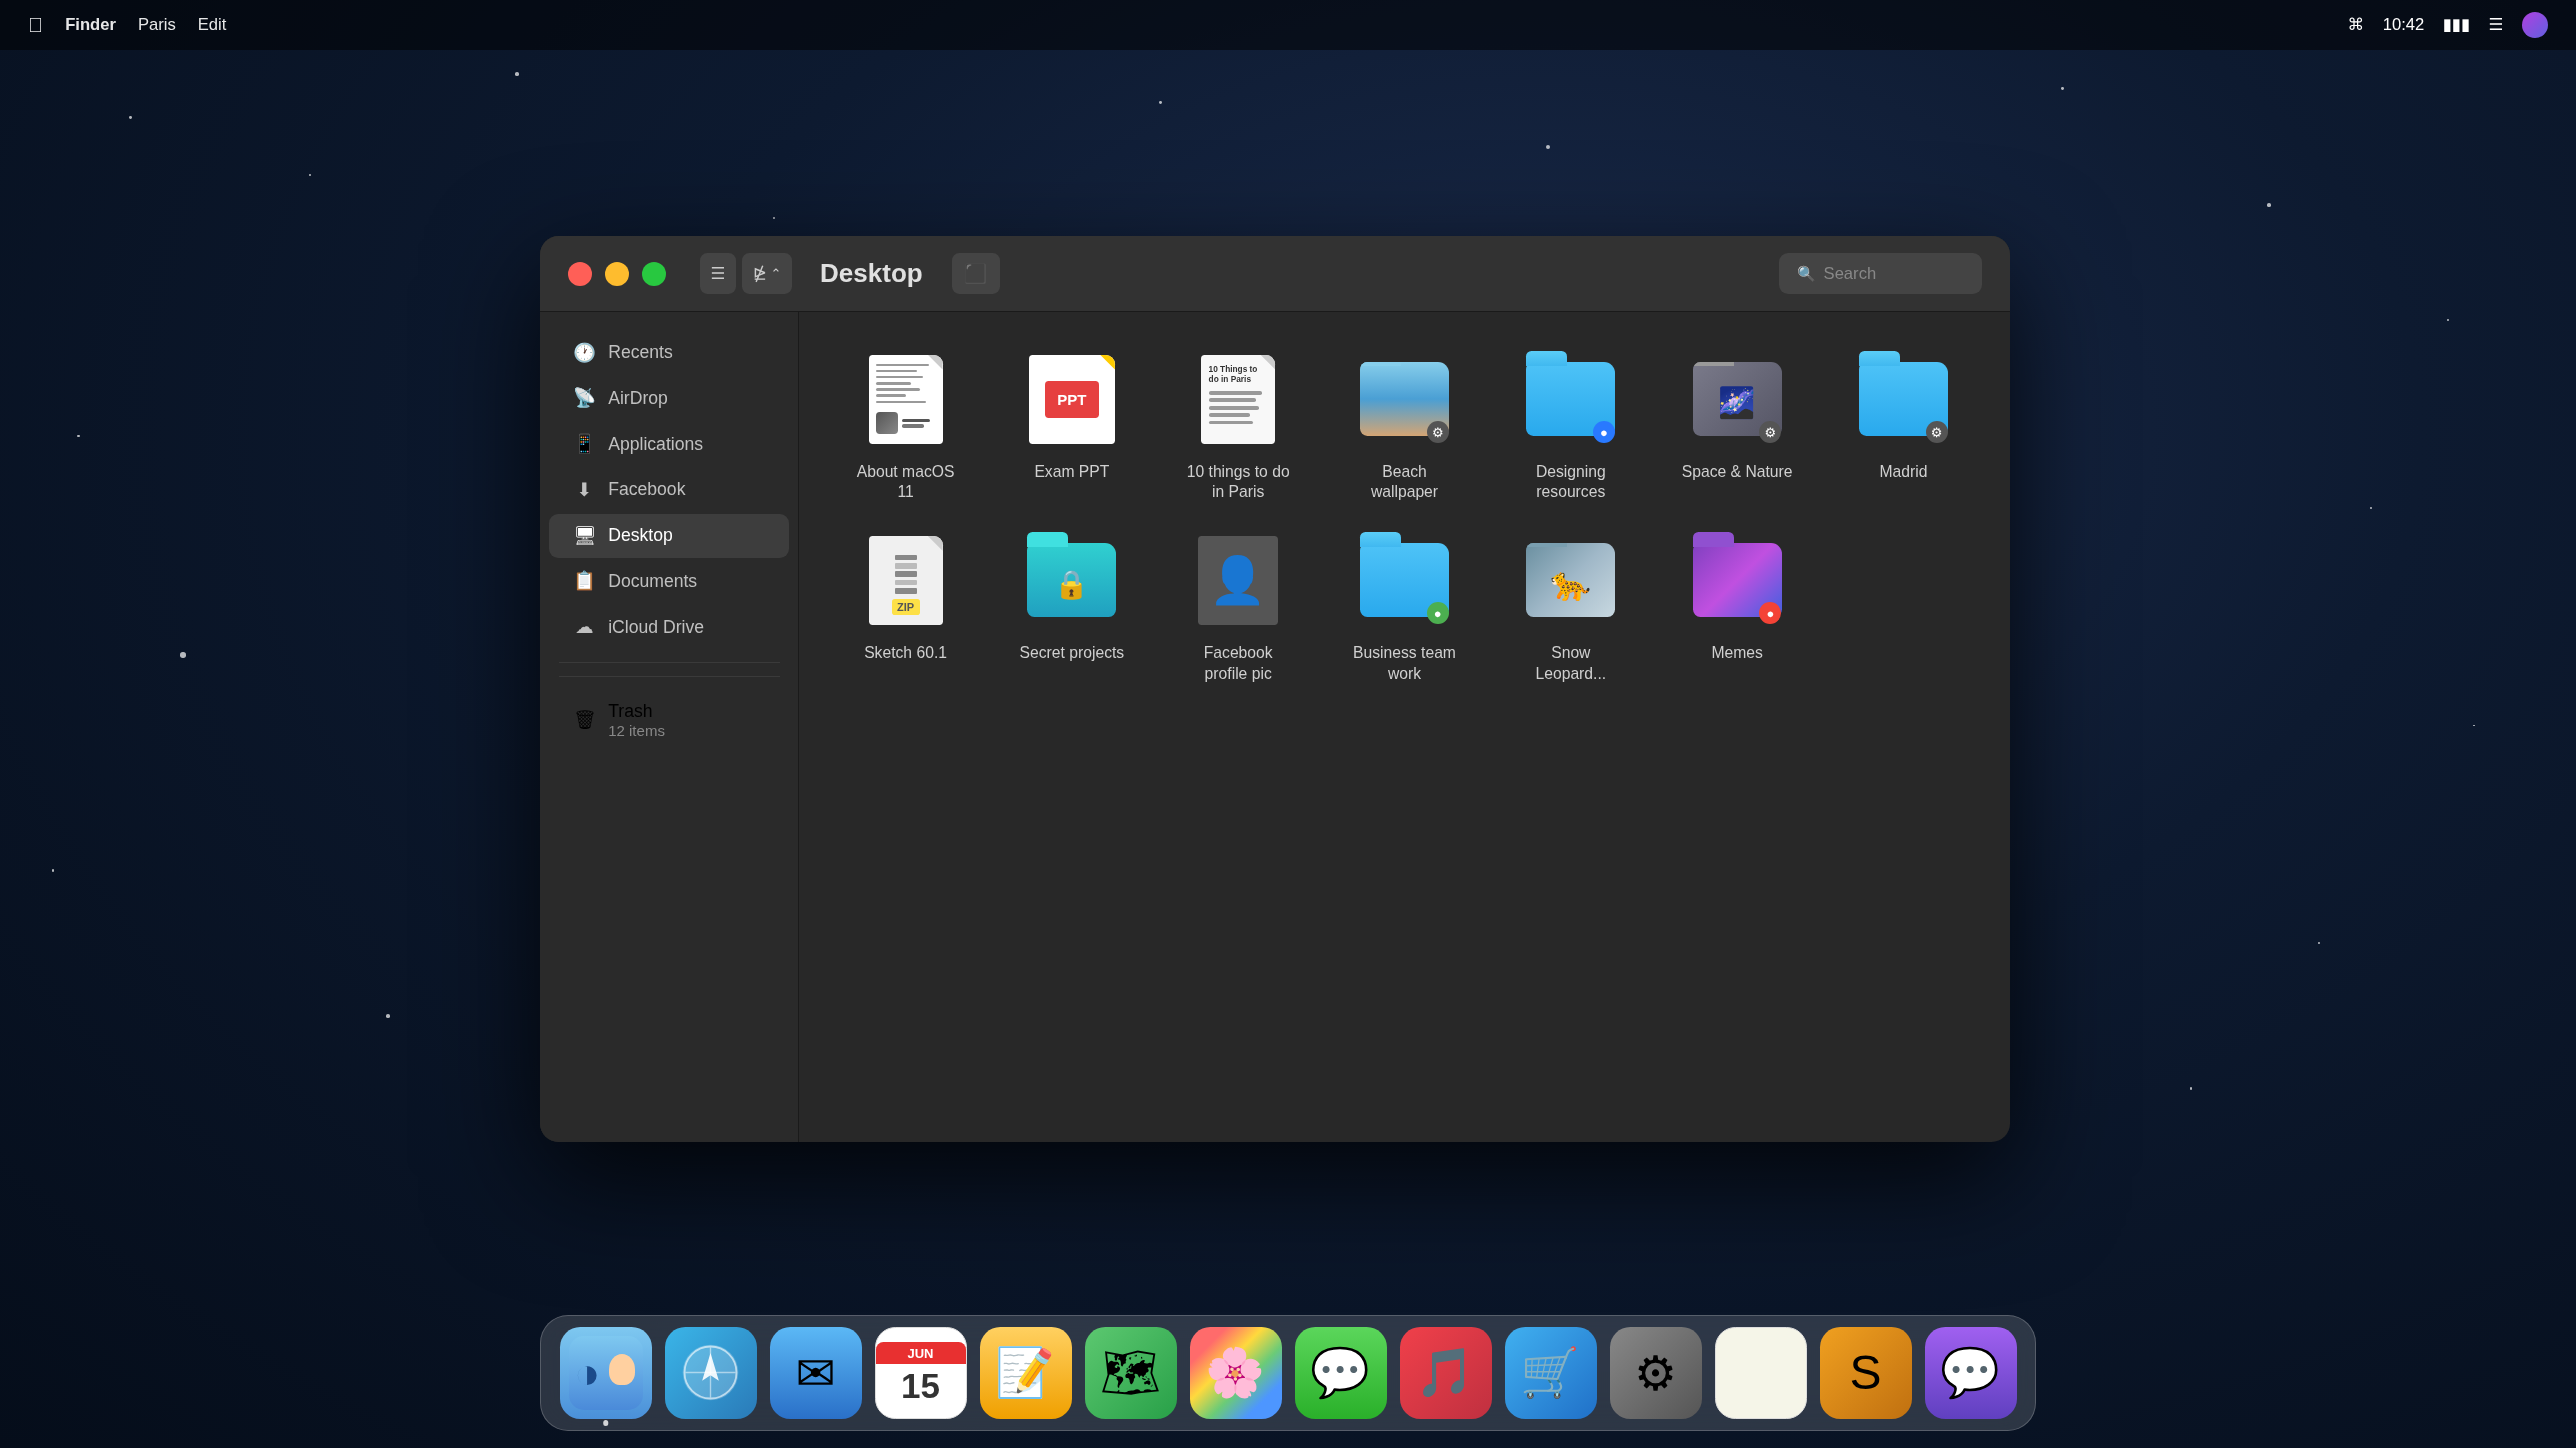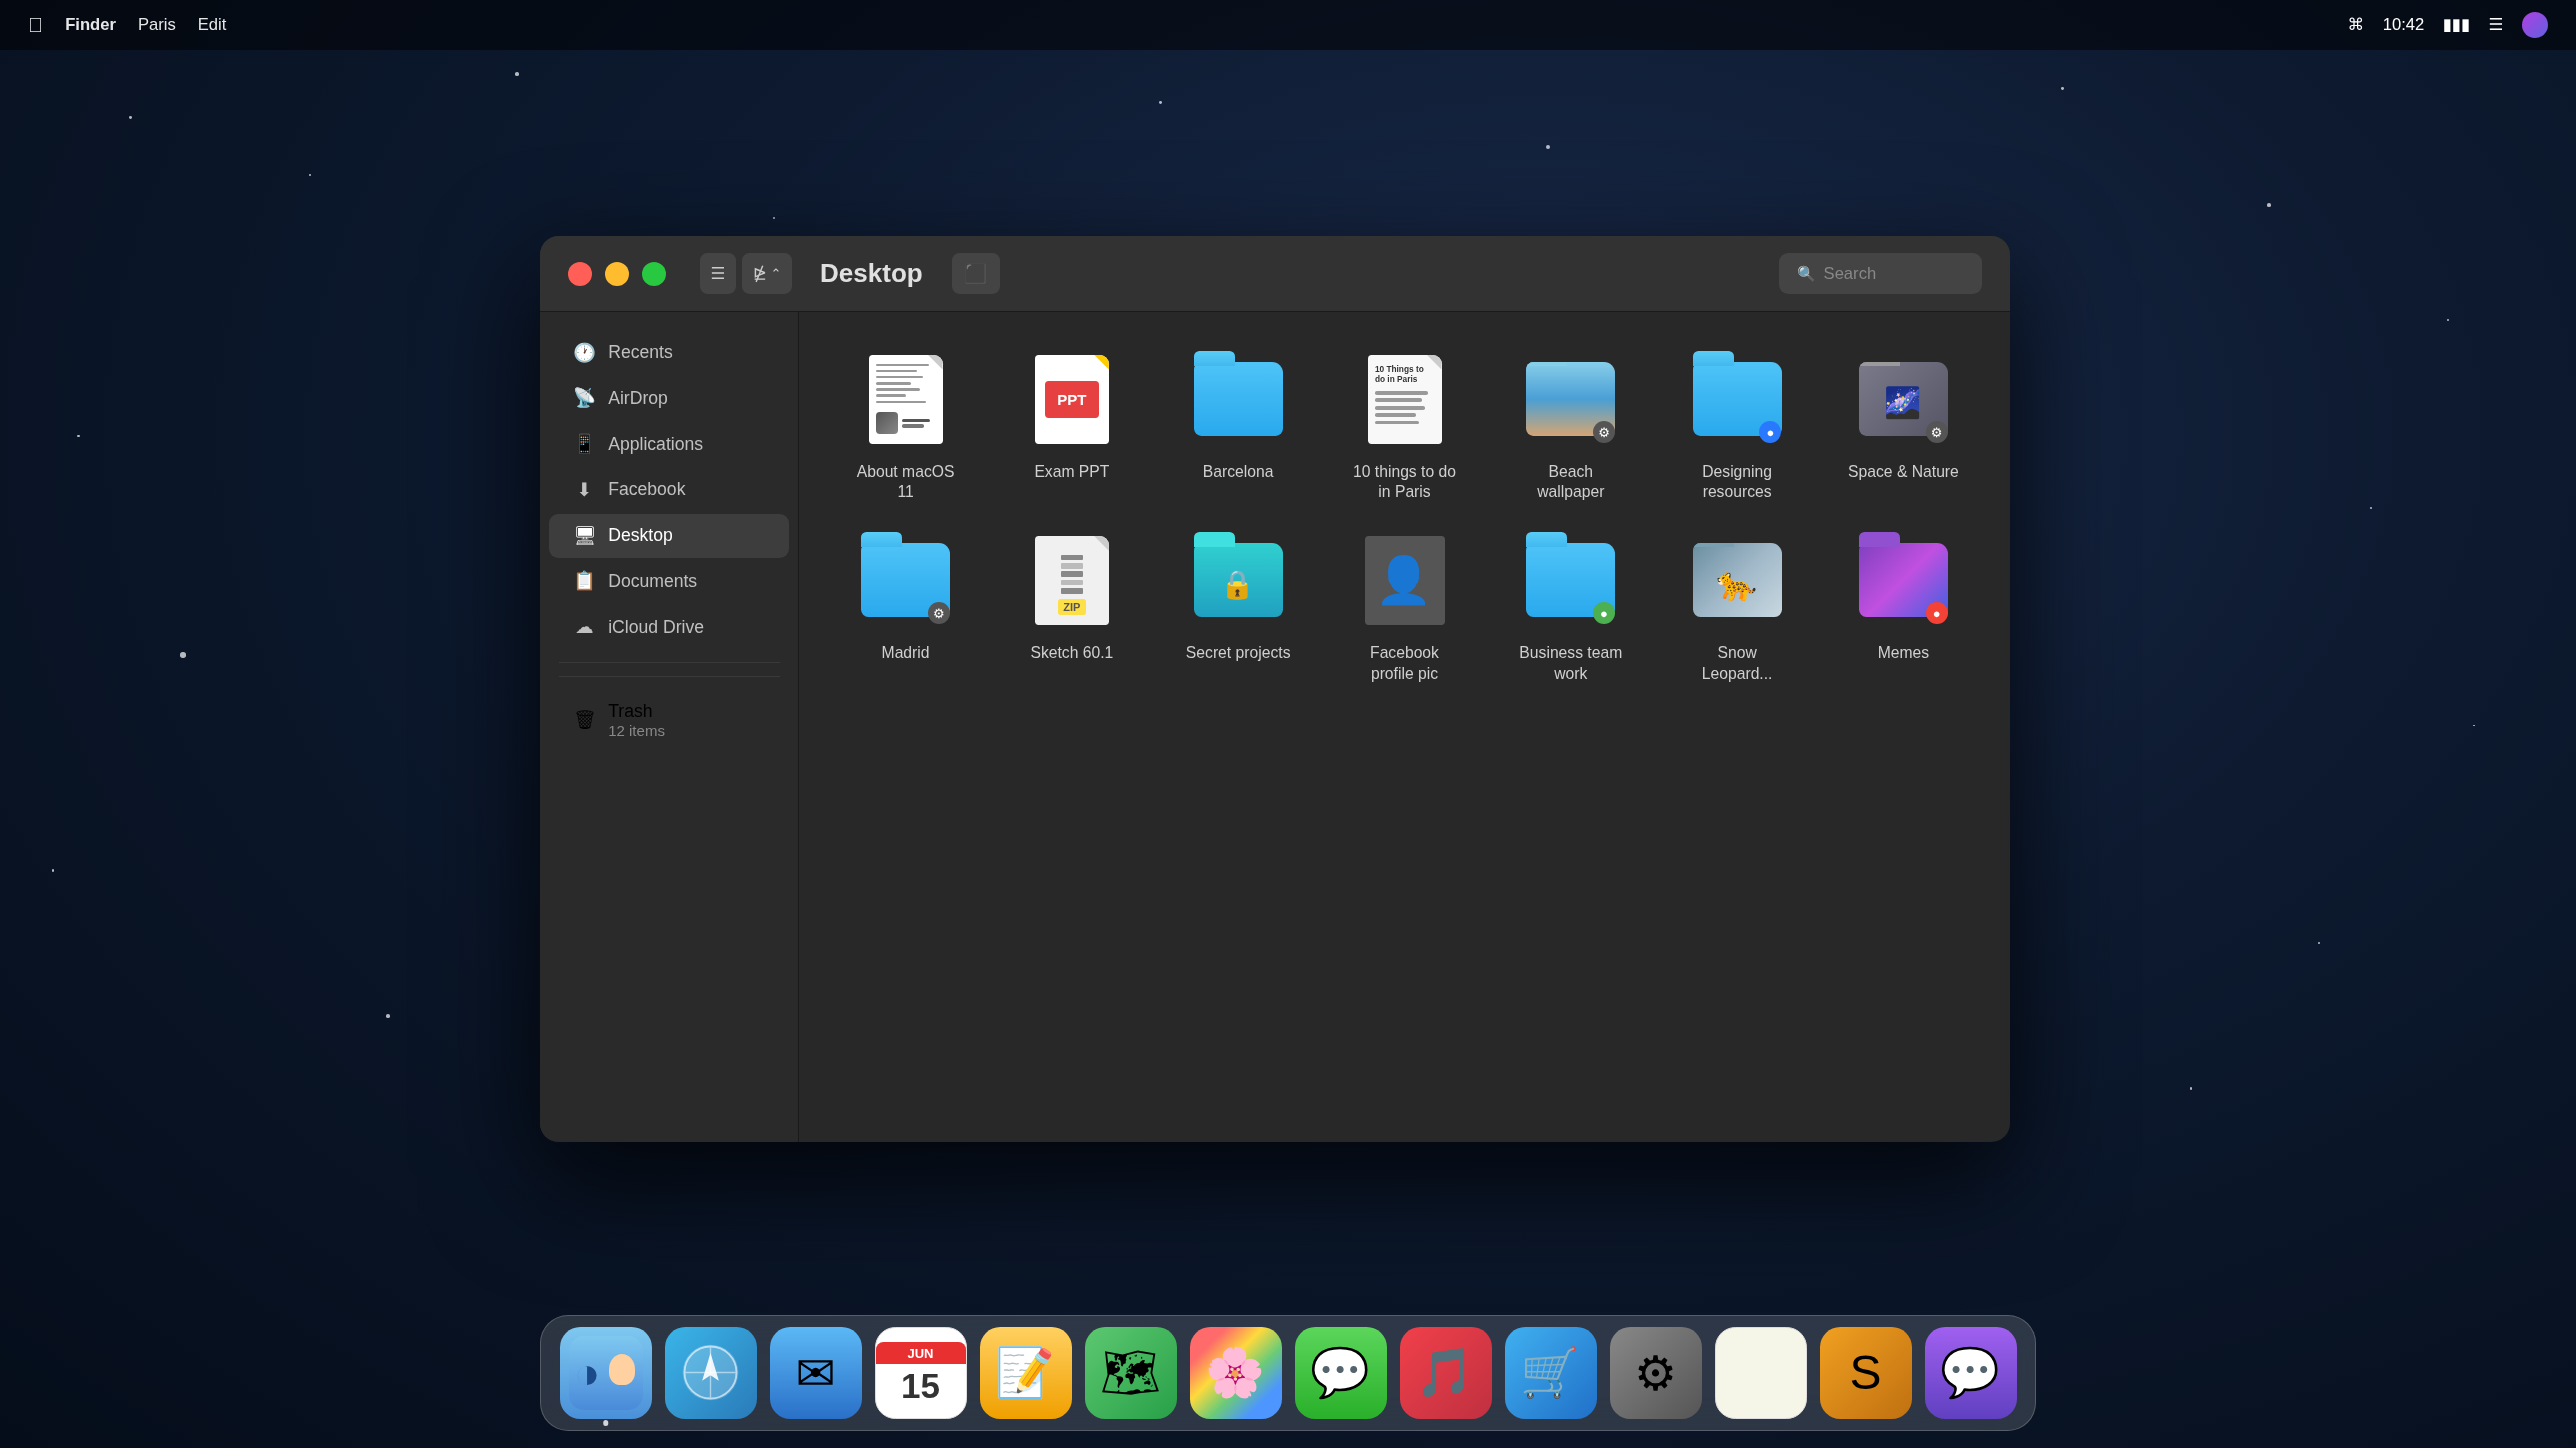--- a/index.html
+++ b/index.html
@@ -417,21 +417,21 @@
     }
     .doc-line {
       height: 3.7px;
       background: #999;
       border-radius: 1.8px;
       width: 100%;
     }
 
     
     .ppt-icon {
-      width: 74px;
+      width: 86px;
       height: 89px;
       background: white;
       border-radius: 3.7px 9.2px 3.7px 3.7px;
       position: relative;
       display: flex;
       align-items: center;
       justify-content: center;
     }
     .ppt-icon::after {
       content: '';
@@ -793,26 +793,20 @@
 
         <div class="file-item">
           <div class="file-icon">
             <div class="ppt-icon">
               <div class="ppt-inner">PPT</div>
             </div>
           </div>
           <span class="file-name">Exam PPT</span>
         </div>
 
-        <div class="file-item">
-          <div class="file-icon">
-            <div class="folder-blue"></div>
-          </div>
-          <span class="file-name">Barcelona</span>
-        </div>
 
         <div class="file-item">
           <div class="file-icon">
             <div class="doc-icon" style="background:#f8f8f8;">
               <div style="font-size:8.3px;font-weight:bold;color:#333;margin-bottom:3.7px;">10 Things to do in Paris</div>
               <div class="doc-line" style="width:90%"></div>
               <div class="doc-line" style="width:80%"></div>
               <div class="doc-line" style="width:85%"></div>
               <div class="doc-line" style="width:70%"></div>
               <div class="doc-line" style="width:75%"></div>

